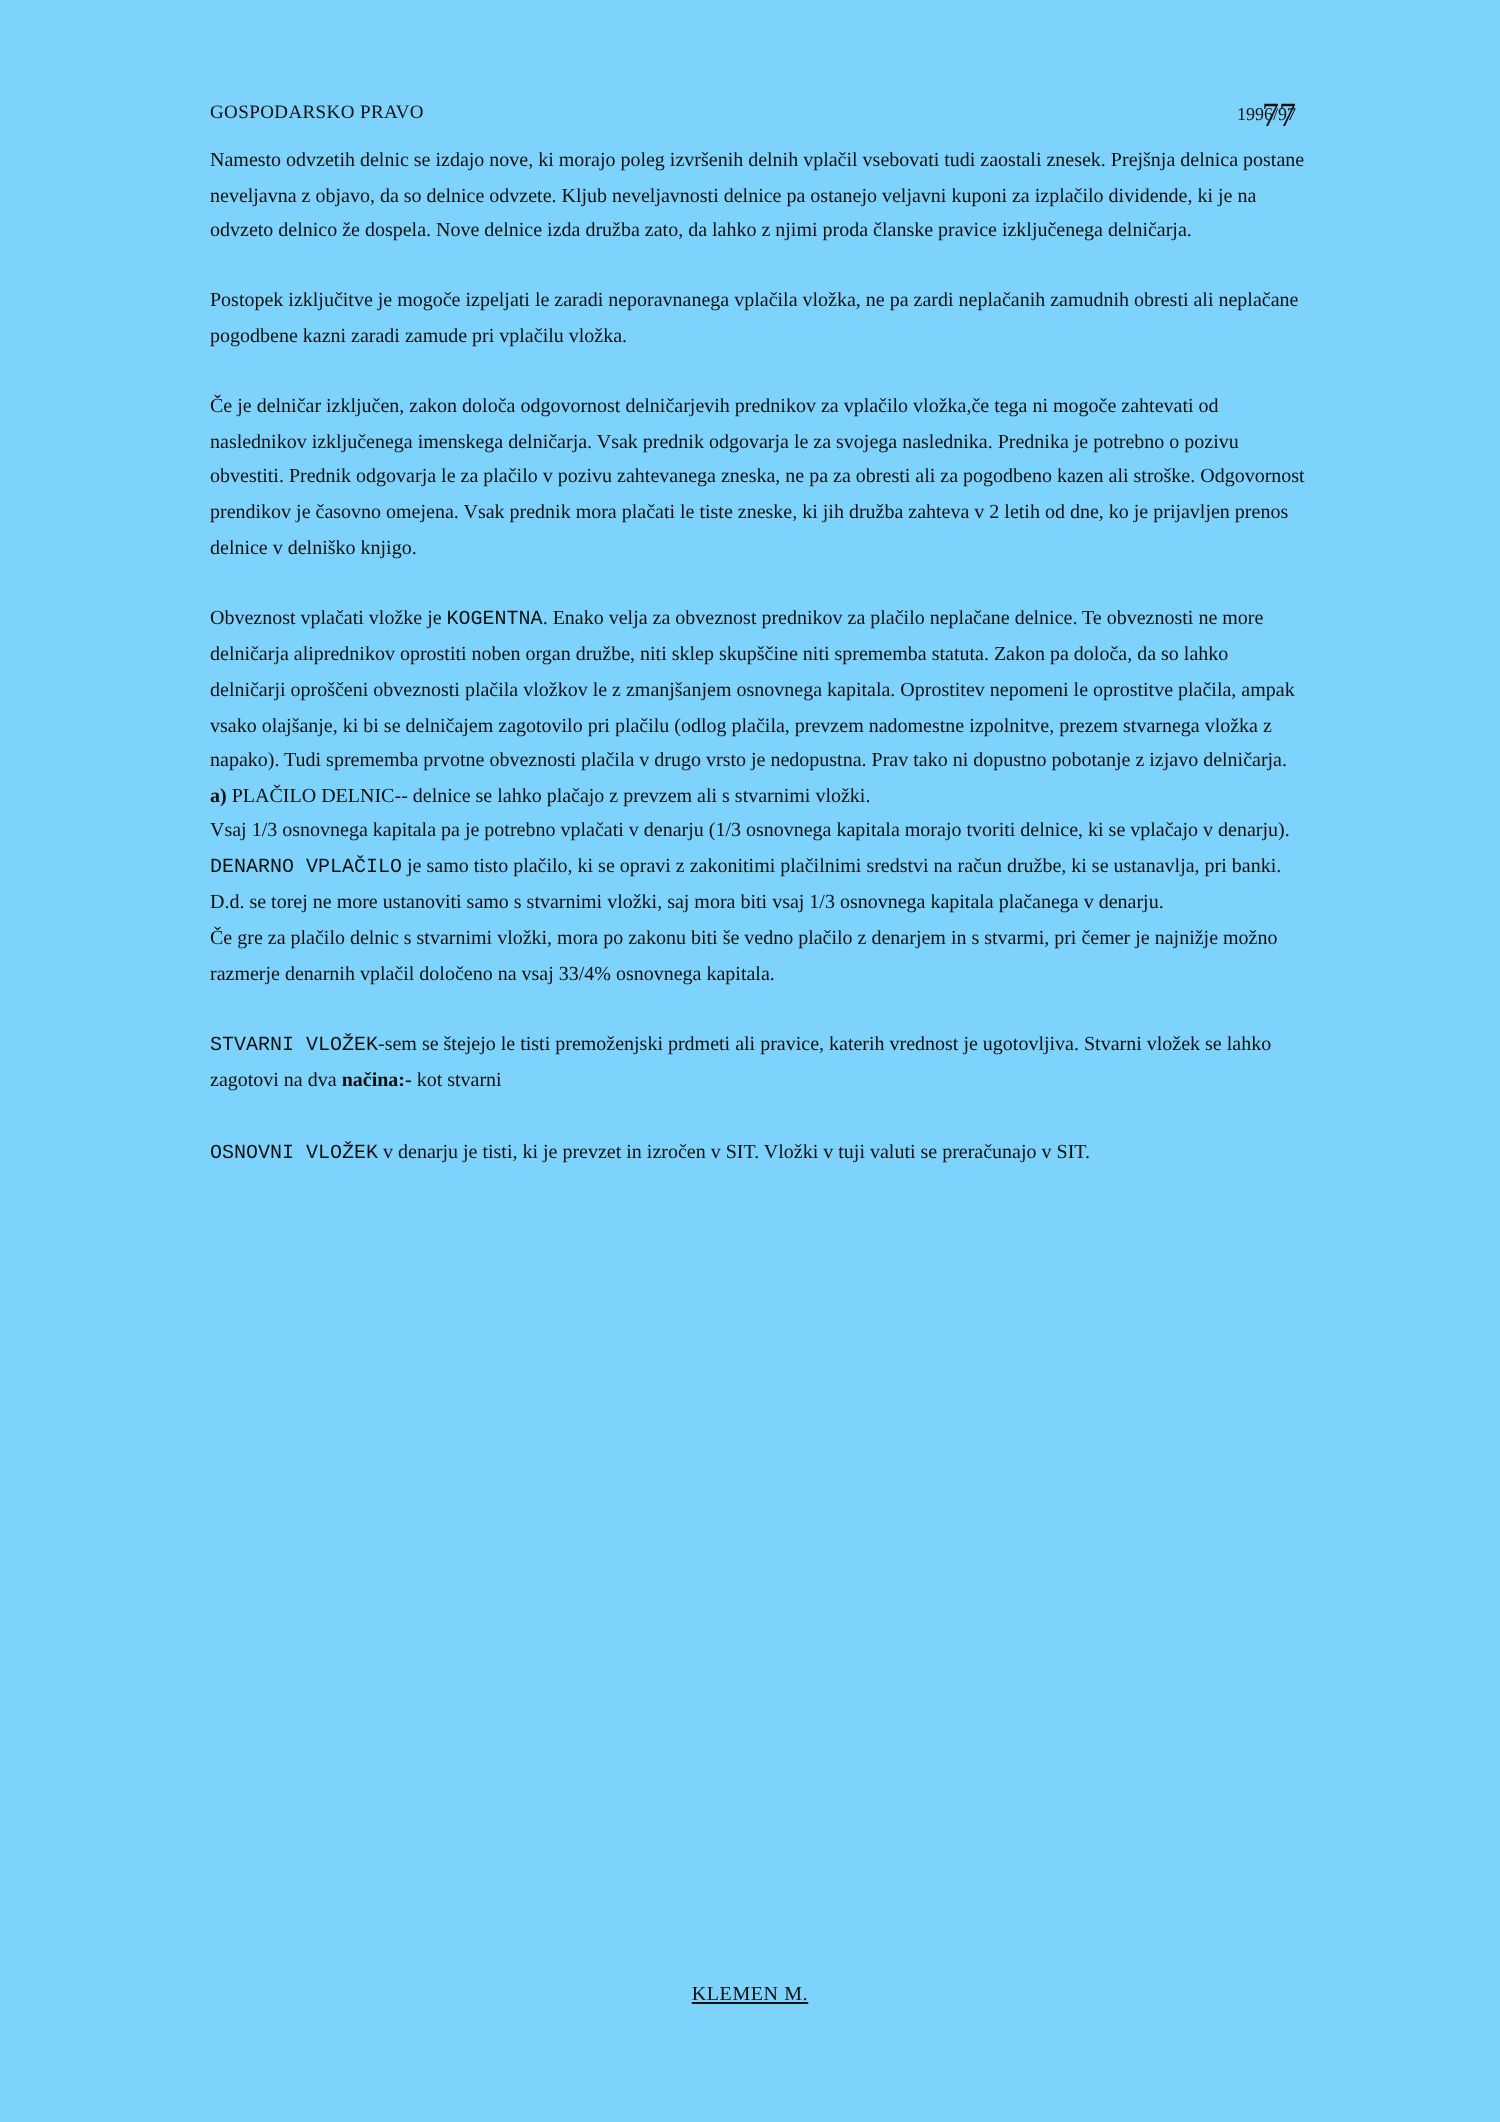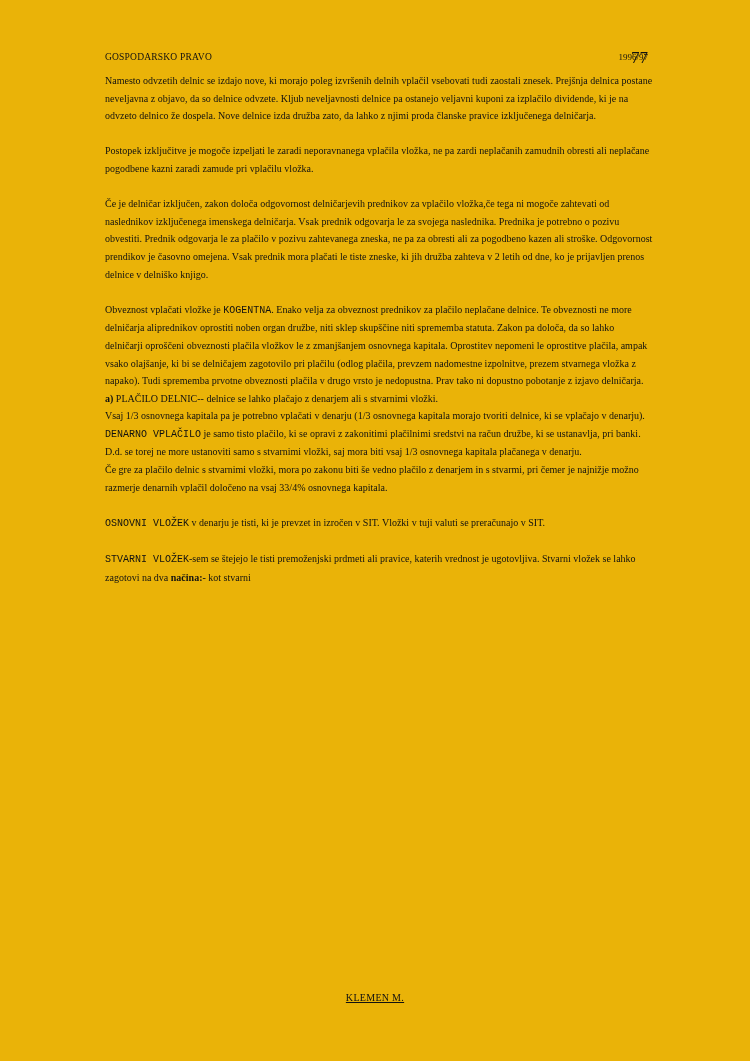--- a/index.html
+++ b/index.html
@@ -13,21 +13,21 @@
     position: relative;
     font-family: "Liberation Serif", "DejaVu Serif", serif;
     color: #111111;
     overflow: hidden;
   }
   .page {
     position: absolute;
     left: 0; top: 0;
     width: 750px;
     height: 1061px;
-    background: #eab308;
+    background: #7dd3fc;
   }
 
   
   .runhead {
     position: absolute;
     left: 105px;
     top: 48px;
     width: 543px;
     height: 24px;
   }
@@ -114,31 +114,31 @@
     <p class="para">Namesto odvzetih delnic se izdajo nove, ki morajo poleg izvršenih delnih vplačil vsebovati tudi zaostali znesek. Prejšnja delnica postane neveljavna z objavo, da so delnice odvzete. Kljub neveljavnosti delnice pa ostanejo veljavni kuponi za izplačilo dividende, ki je na odvzeto delnico že dospela. Nove delnice izda družba zato,  da lahko z njimi proda članske pravice izključenega delničarja.</p>
 
     <p class="para">Postopek izključitve je mogoče izpeljati le zaradi neporavnanega vplačila vložka, ne pa zardi neplačanih zamudnih obresti ali neplačane pogodbene kazni zaradi zamude pri vplačilu vložka.</p>
 
     <p class="para">Če je delničar izključen, zakon določa odgovornost delničarjevih prednikov za vplačilo vložka,če tega ni mogoče zahtevati od naslednikov izključenega imenskega delničarja. Vsak prednik odgovarja le za svojega naslednika. Prednika je potrebno o pozivu obvestiti. Prednik odgovarja le za plačilo v pozivu zahtevanega zneska, ne pa za obresti ali za pogodbeno kazen ali stroške. Odgovornost prendikov je časovno omejena. Vsak prednik mora plačati le tiste zneske, ki jih družba zahteva v 2 letih od dne, ko je prijavljen prenos delnice v delniško knjigo.</p>
 
 
 
     <p class="para tight"><span>Obveznost vplačati vložke je </span><span class="sc">KOGENTNA</span><span>. Enako velja za obveznost prednikov za plačilo neplačane delnice. Te obveznosti ne more delničarja aliprednikov oprostiti noben organ družbe, niti sklep skupščine niti sprememba statuta. Zakon pa določa, da so lahko delničarji oproščeni obveznosti plačila vložkov le z zmanjšanjem osnovnega kapitala. Oprostitev nepomeni le oprostitve plačila, ampak vsako olajšanje, ki bi se delničajem zagotovilo pri plačilu (odlog plačila, prevzem nadomestne izpolnitve, prezem stvarnega vložka z napako). Tudi sprememba prvotne obveznosti plačila v drugo vrsto je nedopustna. Prav tako ni dopustno pobotanje z izjavo delničarja.</span></p>
 
-    <p class="para tight"><span class="bd">a)</span> <span class="it">PLAČILO DELNIC</span><span>-- delnice se lahko plačajo z denarjem ali s stvarnimi vložki.</span></p>
+    <p class="para tight"><span class="bd">a)</span> <span class="it">PLAČILO DELNIC</span><span>-- delnice se lahko plačajo z prevzem ali s stvarnimi vložki.</span></p>
 
     <p class="para tight">Vsaj 1/3 osnovnega kapitala pa je potrebno vplačati v denarju (1/3 osnovnega kapitala morajo tvoriti delnice, ki se vplačajo v denarju).</p>
 
     <p class="para tight"><span class="sc">DENARNO VPLAČILO</span><span> je samo tisto plačilo, ki se opravi z zakonitimi plačilnimi sredstvi na račun družbe, ki se ustanavlja, pri banki.</span></p>
 
     <p class="para tight">D.d. se torej ne more ustanoviti samo s stvarnimi vložki, saj mora biti vsaj 1/3 osnovnega kapitala plačanega v denarju.</p>
 
     <p class="para">Če gre za plačilo delnic s stvarnimi vložki, mora po zakonu biti še vedno plačilo z denarjem in s stvarmi, pri čemer je najnižje možno razmerje denarnih vplačil določeno na vsaj 33/4% osnovnega kapitala.</p>
 
+    <p class="para"><span class="sc">STVARNI VLOŽEK</span><span>-sem se štejejo le tisti premoženjski prdmeti ali pravice, katerih vrednost je ugotovljiva. Stvarni vložek se lahko zagotovi na dva </span><span class="bd">načina:-</span><span class="it"> kot stvarni</span></p>
+
     <p class="para"><span class="sc">OSNOVNI VLOŽEK</span><span> v denarju je tisti, ki je prevzet in izročen v SIT. Vložki v tuji valuti se preračunajo v SIT.</span></p>
-
-    <p class="para"><span class="sc">STVARNI VLOŽEK</span><span>-sem se štejejo le tisti premoženjski prdmeti ali pravice, katerih vrednost je ugotovljiva. Stvarni vložek se lahko zagotovi na dva </span><span class="bd">načina:-</span><span class="it"> kot stvarni</span></p>
 
   </div>
 
   <div class="footer">KLEMEN M.</div>
 
 </div>
 
 </body></html>

